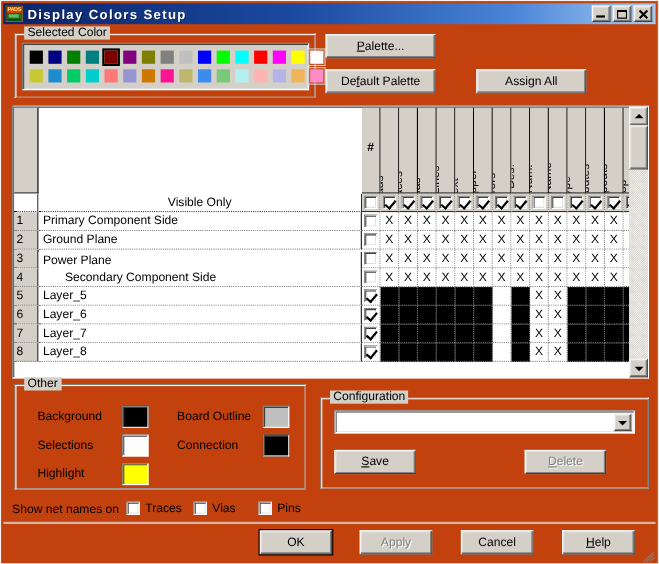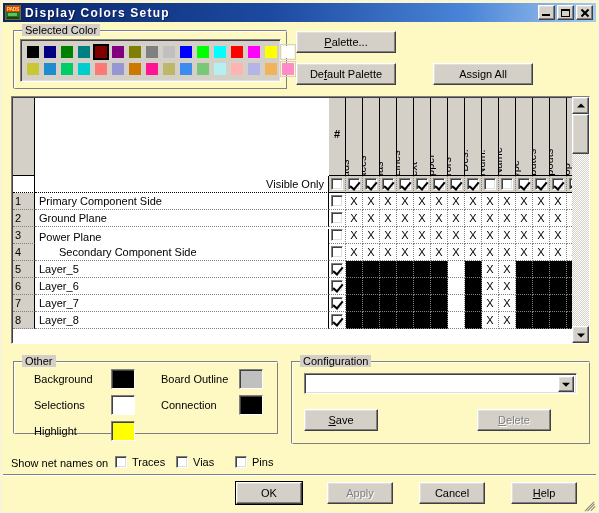--- a/index.html
+++ b/index.html
@@ -9,21 +9,21 @@
   body {
     width: 599px; height: 513px;
     font-family: "Liberation Sans", sans-serif;
     font-size: 11px;
     color: #000000;
     overflow: hidden;
   }
   .window {
     position: absolute; left: 0; top: 0;
     width: 599px; height: 513px;
-    background: #fef9c3;
+    background: #c2410c;
     border: 1px solid #f4f2ee;
     box-sizing: border-box;
   }
   
   .titlebar {
     position: absolute; left: 2px; top: 2px;
     width: 593px; height: 19px;
     background: linear-gradient(to right, #0a246a 0%, #1c4aa0 45%, #4a84d8 78%, #a6caf0 100%);
     display: flex; align-items: center;
   }
@@ -535,21 +535,21 @@
         </div>
         <div class="t-col-head">
           <span>Top</span>
         </div>
         <div class="t-col-head">
           <span>Bottom</span>
         </div>
       </div>
     <div id="table-body">
         <div class="t-rownum vis" style="top: 79px;"></div>
-        <div class="t-rowname vis" style="top: 79px;">Visible Only</div>
+        <div class="t-rowname vis" style="top: 79px; text-align: center;">Visible Only</div>
         <div class="t-cells" style="top: 79px;">
           <div class="t-cell visrow">
             <span class="cb"></span>
           </div>
           <div class="t-cell visrow">
             <span class="cb on"></span>
           </div>
           <div class="t-cell visrow">
             <span class="cb on"></span>
           </div>
@@ -776,21 +776,21 @@
     <div class="vs-track" style="top:0; bottom:0;"></div>
     <div class="vs-btn up" style="top:0;">
         <span class="arw"></span>
       </div>
     <div class="vs-thumb" style="top:17px; height:40px;"></div>
     <div class="vs-btn down" style="bottom:0;">
         <span class="arw"></span>
       </div>
   </div>
 
-  <div class="group" style="left:12px; top:360px; width:265px; height:73px;">
+  <div class="group" style="left:12px; top:348px; width:265px; height:96px;">
     <div class="g-inner"></div>
     <div class="group-label">Other</div>
   </div>
 
   <div class="lbl" style="left:33px; top:372px;">Background</div>
   <div class="swatch" style="left:110px; top:368px; width:24px; height:20px; background:#000000;"></div>
   <div class="lbl" style="left:33px; top:398px;">Selections</div>
   <div class="swatch" style="left:110px; top:394px; width:24px; height:20px; background:#ffffff;"></div>
   <div class="lbl" style="left:33px; top:424px;">Highlight</div>
   <div class="swatch" style="left:110px; top:420px; width:24px; height:20px; background:#ffff00;"></div>

